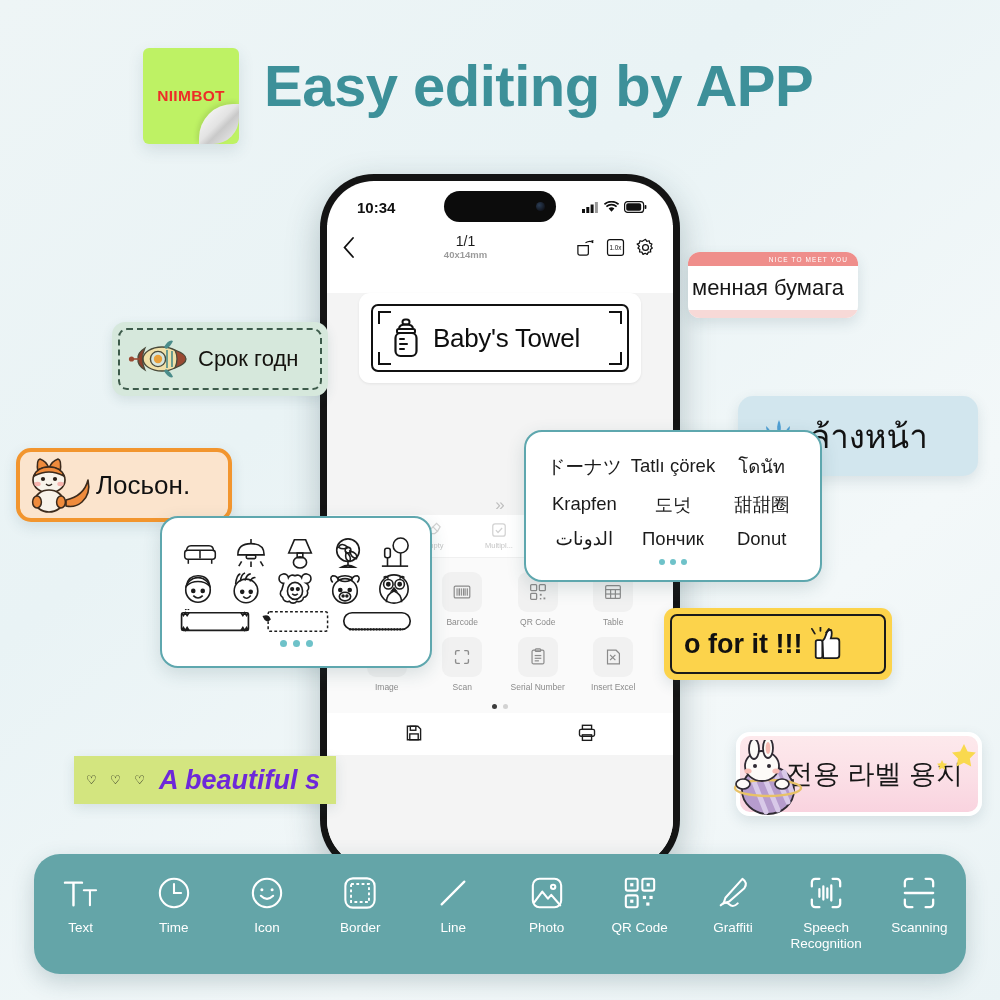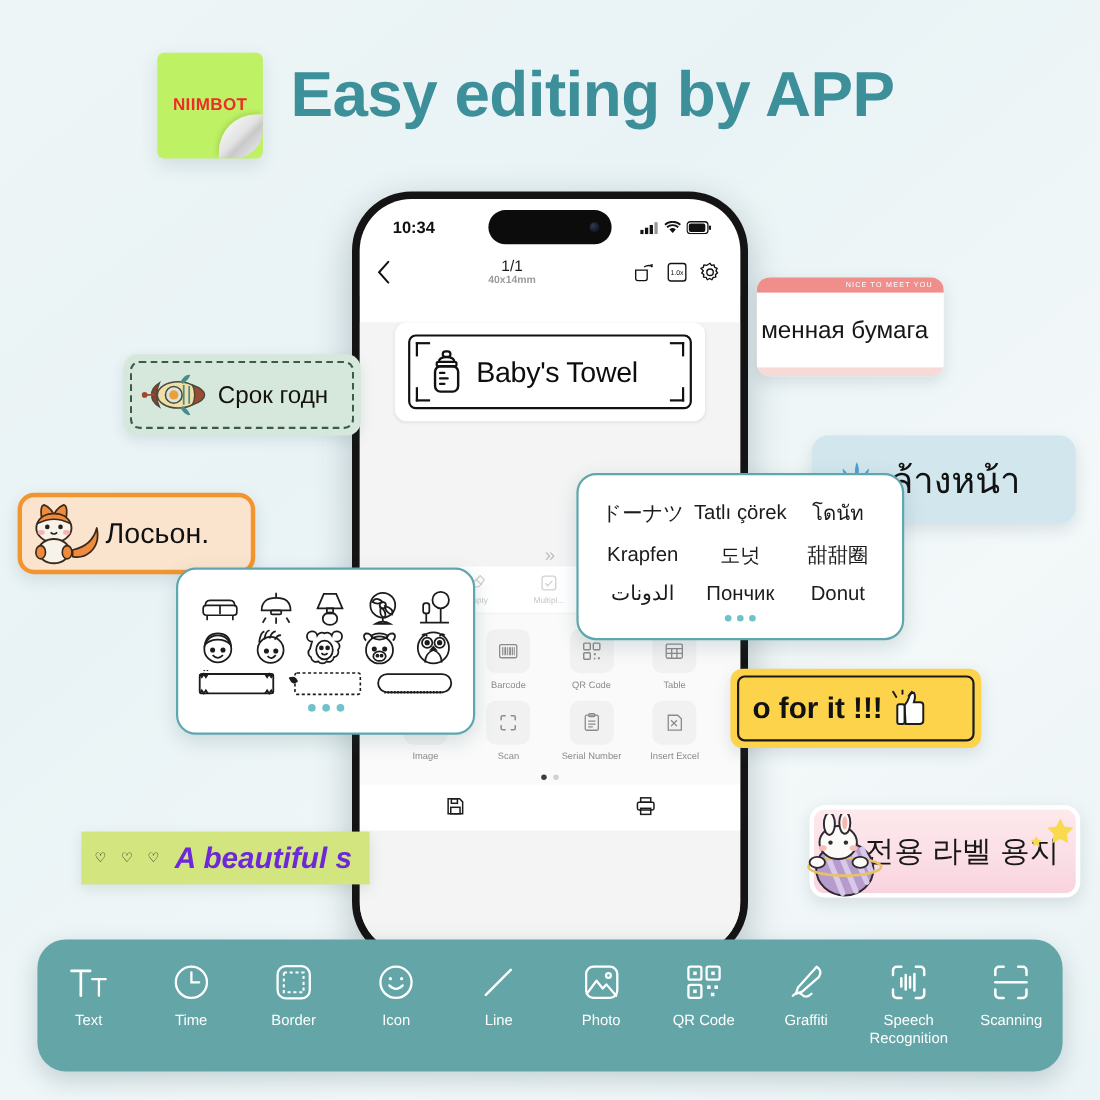--- a/index.html
+++ b/index.html
@@ -123,21 +123,21 @@
     left:112px; top:322px; width:216px; height:74px; background:#d6e8dc;
     border-radius:13px; box-shadow:0 4px 12px rgba(40,80,90,.12);
   }
   .fl-rocket .inner {
     position:absolute; inset:6px; border:2px dashed #3c5a4a; border-radius:9px;
     display:flex; align-items:center; gap:8px; padding-left:8px;
   }
   .fl-rocket .txt { font-size:22px; color:#15130f; white-space:nowrap; }
 
   .fl-paper {
-    left:688px; top:252px; width:170px; height:90px; background:#fff;
+    left:688px; top:252px; width:170px; height:66px; background:#fff;
     border-radius:12px; box-shadow:0 5px 14px rgba(40,80,90,.14); overflow:hidden;
     flex-direction:column; align-items:stretch;
   }
   .fl-paper .hdr {
     background:#ef8e8b; color:#fff; font-size:6.5px; letter-spacing:1.1px;
     text-align:right; padding:4px 10px 3px;
   }
   .fl-paper .body { flex:1; display:flex; align-items:center; padding-left:4px; }
   .fl-paper .txt { font-size:22px; color:#161616; white-space:nowrap; }
   .fl-paper .ftr { height:8px; background:#f7d9d7; }
@@ -692,37 +692,37 @@
       <div class="bb-ico">
         <svg width="34" height="34" viewBox="0 0 36 36" fill="none" stroke="#fff" stroke-width="2.2" stroke-linecap="round">
           <circle cx="18" cy="18" r="15"></circle>
             <path d="M18 8.5 V18 h7.5"></path>
         </svg>
       </div>
       <div class="bb-lbl">Time</div>
     </div>
     <div class="bb-item">
       <div class="bb-ico">
-        <svg width="34" height="34" viewBox="0 0 36 36" fill="none" stroke="#fff" stroke-width="2.2">
-          <rect x="2.5" y="2.5" width="31" height="31" rx="8"></rect>
-          <rect x="8.5" y="8.5" width="19" height="19" stroke-dasharray="3 2.6" stroke-width="2"></rect>
-        </svg>
-      </div>
-      <div class="bb-lbl">Border</div>
-    </div>
-    <div class="bb-item">
-      <div class="bb-ico">
         <svg width="34" height="34" viewBox="0 0 36 36" fill="none" stroke="#fff" stroke-width="2.2" stroke-linecap="round">
           <circle cx="18" cy="18" r="15"></circle>
             <circle cx="12.6" cy="14.5" r="1.6" fill="#fff" stroke="none"></circle>
             <circle cx="23.4" cy="14.5" r="1.6" fill="#fff" stroke="none"></circle>
             <path d="M11.5 21 q6.5 6.5 13 0"></path>
         </svg>
       </div>
       <div class="bb-lbl">Icon</div>
+    </div>
+    <div class="bb-item">
+      <div class="bb-ico">
+        <svg width="34" height="34" viewBox="0 0 36 36" fill="none" stroke="#fff" stroke-width="2.2">
+          <rect x="2.5" y="2.5" width="31" height="31" rx="8"></rect>
+          <rect x="8.5" y="8.5" width="19" height="19" stroke-dasharray="3 2.6" stroke-width="2"></rect>
+        </svg>
+      </div>
+      <div class="bb-lbl">Border</div>
     </div>
     <div class="bb-item">
       <div class="bb-ico">
         <svg width="34" height="34" viewBox="0 0 36 36" fill="none" stroke="#fff" stroke-width="2.4" stroke-linecap="round">
           <line x1="6" y1="30" x2="30" y2="6"></line>
         </svg>
       </div>
       <div class="bb-lbl">Line</div>
     </div>
     <div class="bb-item">

